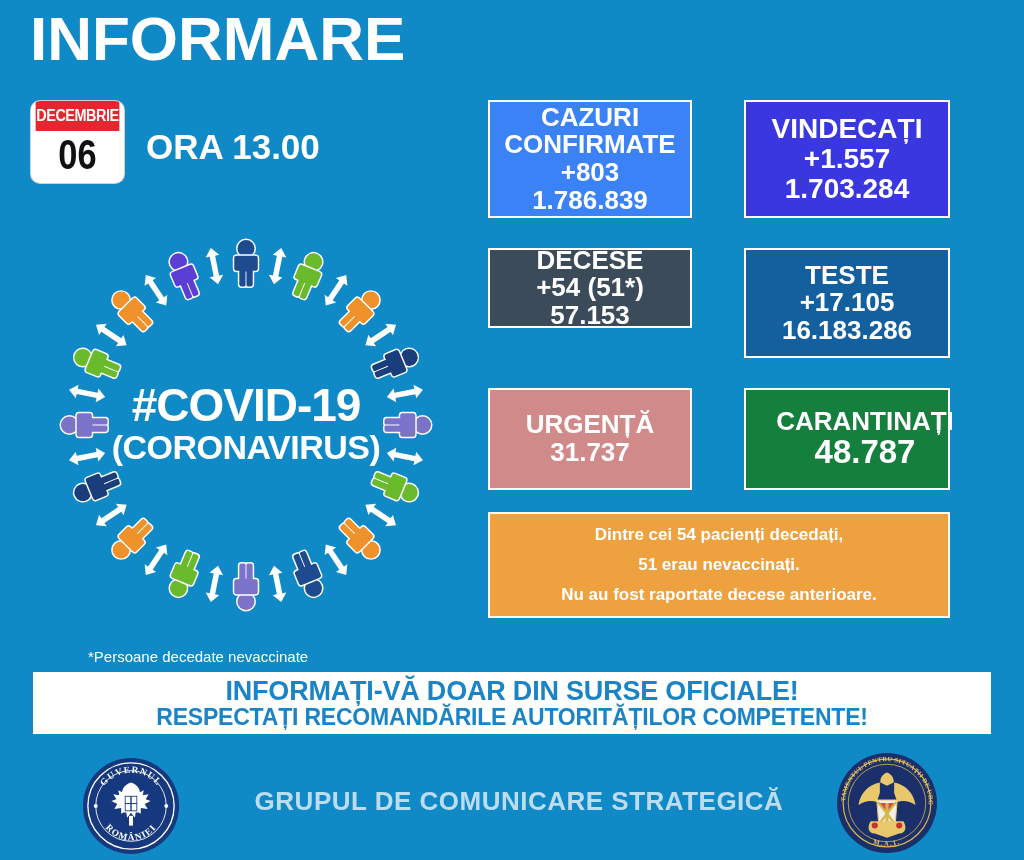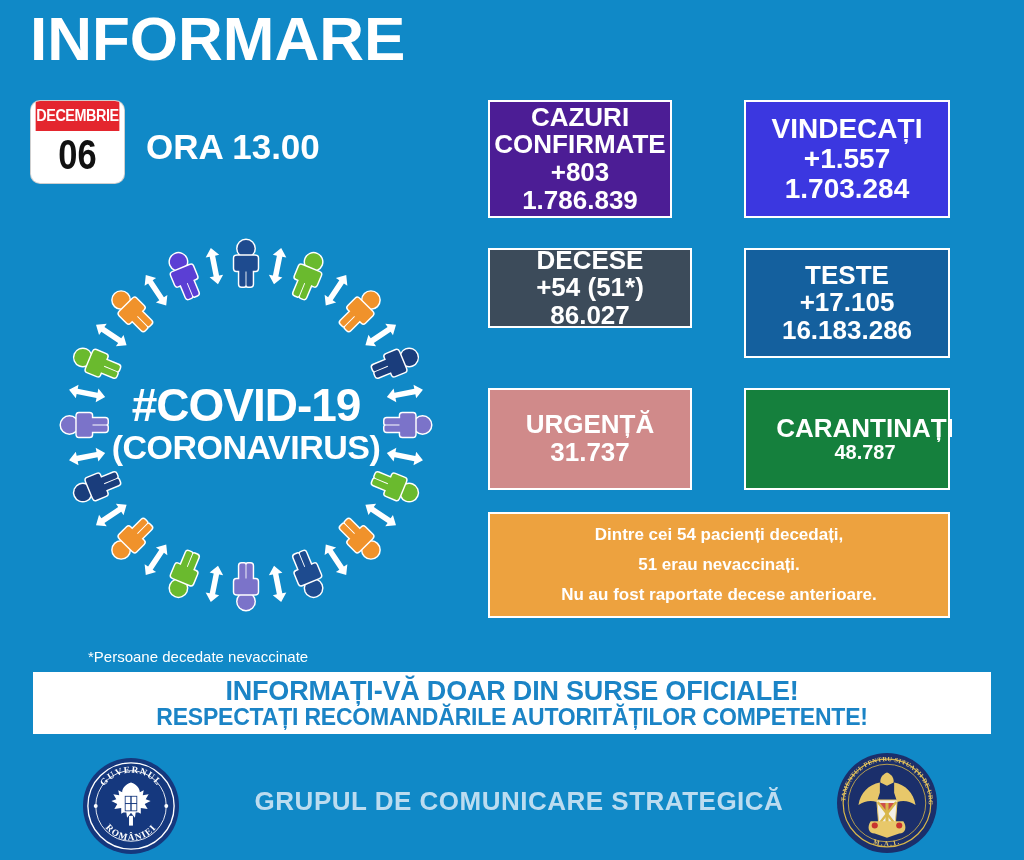--- a/index.html
+++ b/index.html
@@ -59,21 +59,21 @@
     border:2px solid #ffffff;
     box-sizing:border-box;
     display:flex;flex-direction:column;
     align-items:center;justify-content:center;
     color:#ffffff;text-align:center;
     line-height:1.06;
   }
   .box .lbl{font-weight:bold;}
   .box .num{font-weight:bold;}
 
-  #box-cazuri{left:488px;top:100px;width:184px;height:118px;background:#4c1d95;text-align:center;}
+  #box-cazuri{left:488px;top:100px;width:204px;height:118px;background:#3b82f6;text-align:center;}
   #box-cazuri .lbl{font-size:26px;}
   #box-cazuri .num{font-size:26px;}
 
   #box-vindecati{left:744px;top:100px;width:206px;height:118px;background:#3b37e0;}
   #box-vindecati .lbl{font-size:28px;}
   #box-vindecati .num{font-size:28px;}
 
   #box-decese{left:488px;top:248px;width:204px;height:80px;background:#3c4b5a;}
   #box-decese .lbl{font-size:26px;}
   #box-decese .num{font-size:26px;}
@@ -81,21 +81,21 @@
   #box-teste{left:744px;top:248px;width:206px;height:110px;background:#14609e;}
   #box-teste .lbl{font-size:26px;}
   #box-teste .num{font-size:26px;}
 
   #box-izolati{left:488px;top:388px;width:204px;height:102px;background:#d08a8a;}
   #box-izolati .lbl{font-size:26px;}
   #box-izolati .num{font-size:26px;}
 
   #box-carantinati{left:744px;top:388px;width:206px;height:102px;background:#15803d;padding-left:36px;}
   #box-carantinati .lbl{font-size:26px;}
-  #box-carantinati .num{font-size:20px;text-align:center;}
+  #box-carantinati .num{font-size:33px;text-align:center;}
 
   #box-note{
     left:488px;top:512px;width:462px;height:106px;
     background:#eda23f;border:2px solid #ffffff;
     flex-direction:column;justify-content:space-evenly;
     font-size:17px;font-weight:bold;
   }
   #box-note .nline{width:100%;}
 
   
@@ -201,21 +201,21 @@
 
   <div class="box" id="box-vindecati">
     <div class="lbl">VINDECAȚI</div>
     <div class="num">+1.557</div>
     <div class="num">1.703.284</div>
   </div>
 
   <div class="box" id="box-decese">
     <div class="lbl">DECESE</div>
     <div class="num">+54 (51*)</div>
-    <div class="num">86.027</div>
+    <div class="num">57.153</div>
   </div>
 
   <div class="box" id="box-teste">
     <div class="lbl">TESTE</div>
     <div class="num">+17.105</div>
     <div class="num">16.183.286</div>
   </div>
 
   <div class="box" id="box-izolati">
     <div class="lbl">URGENȚĂ</div>

